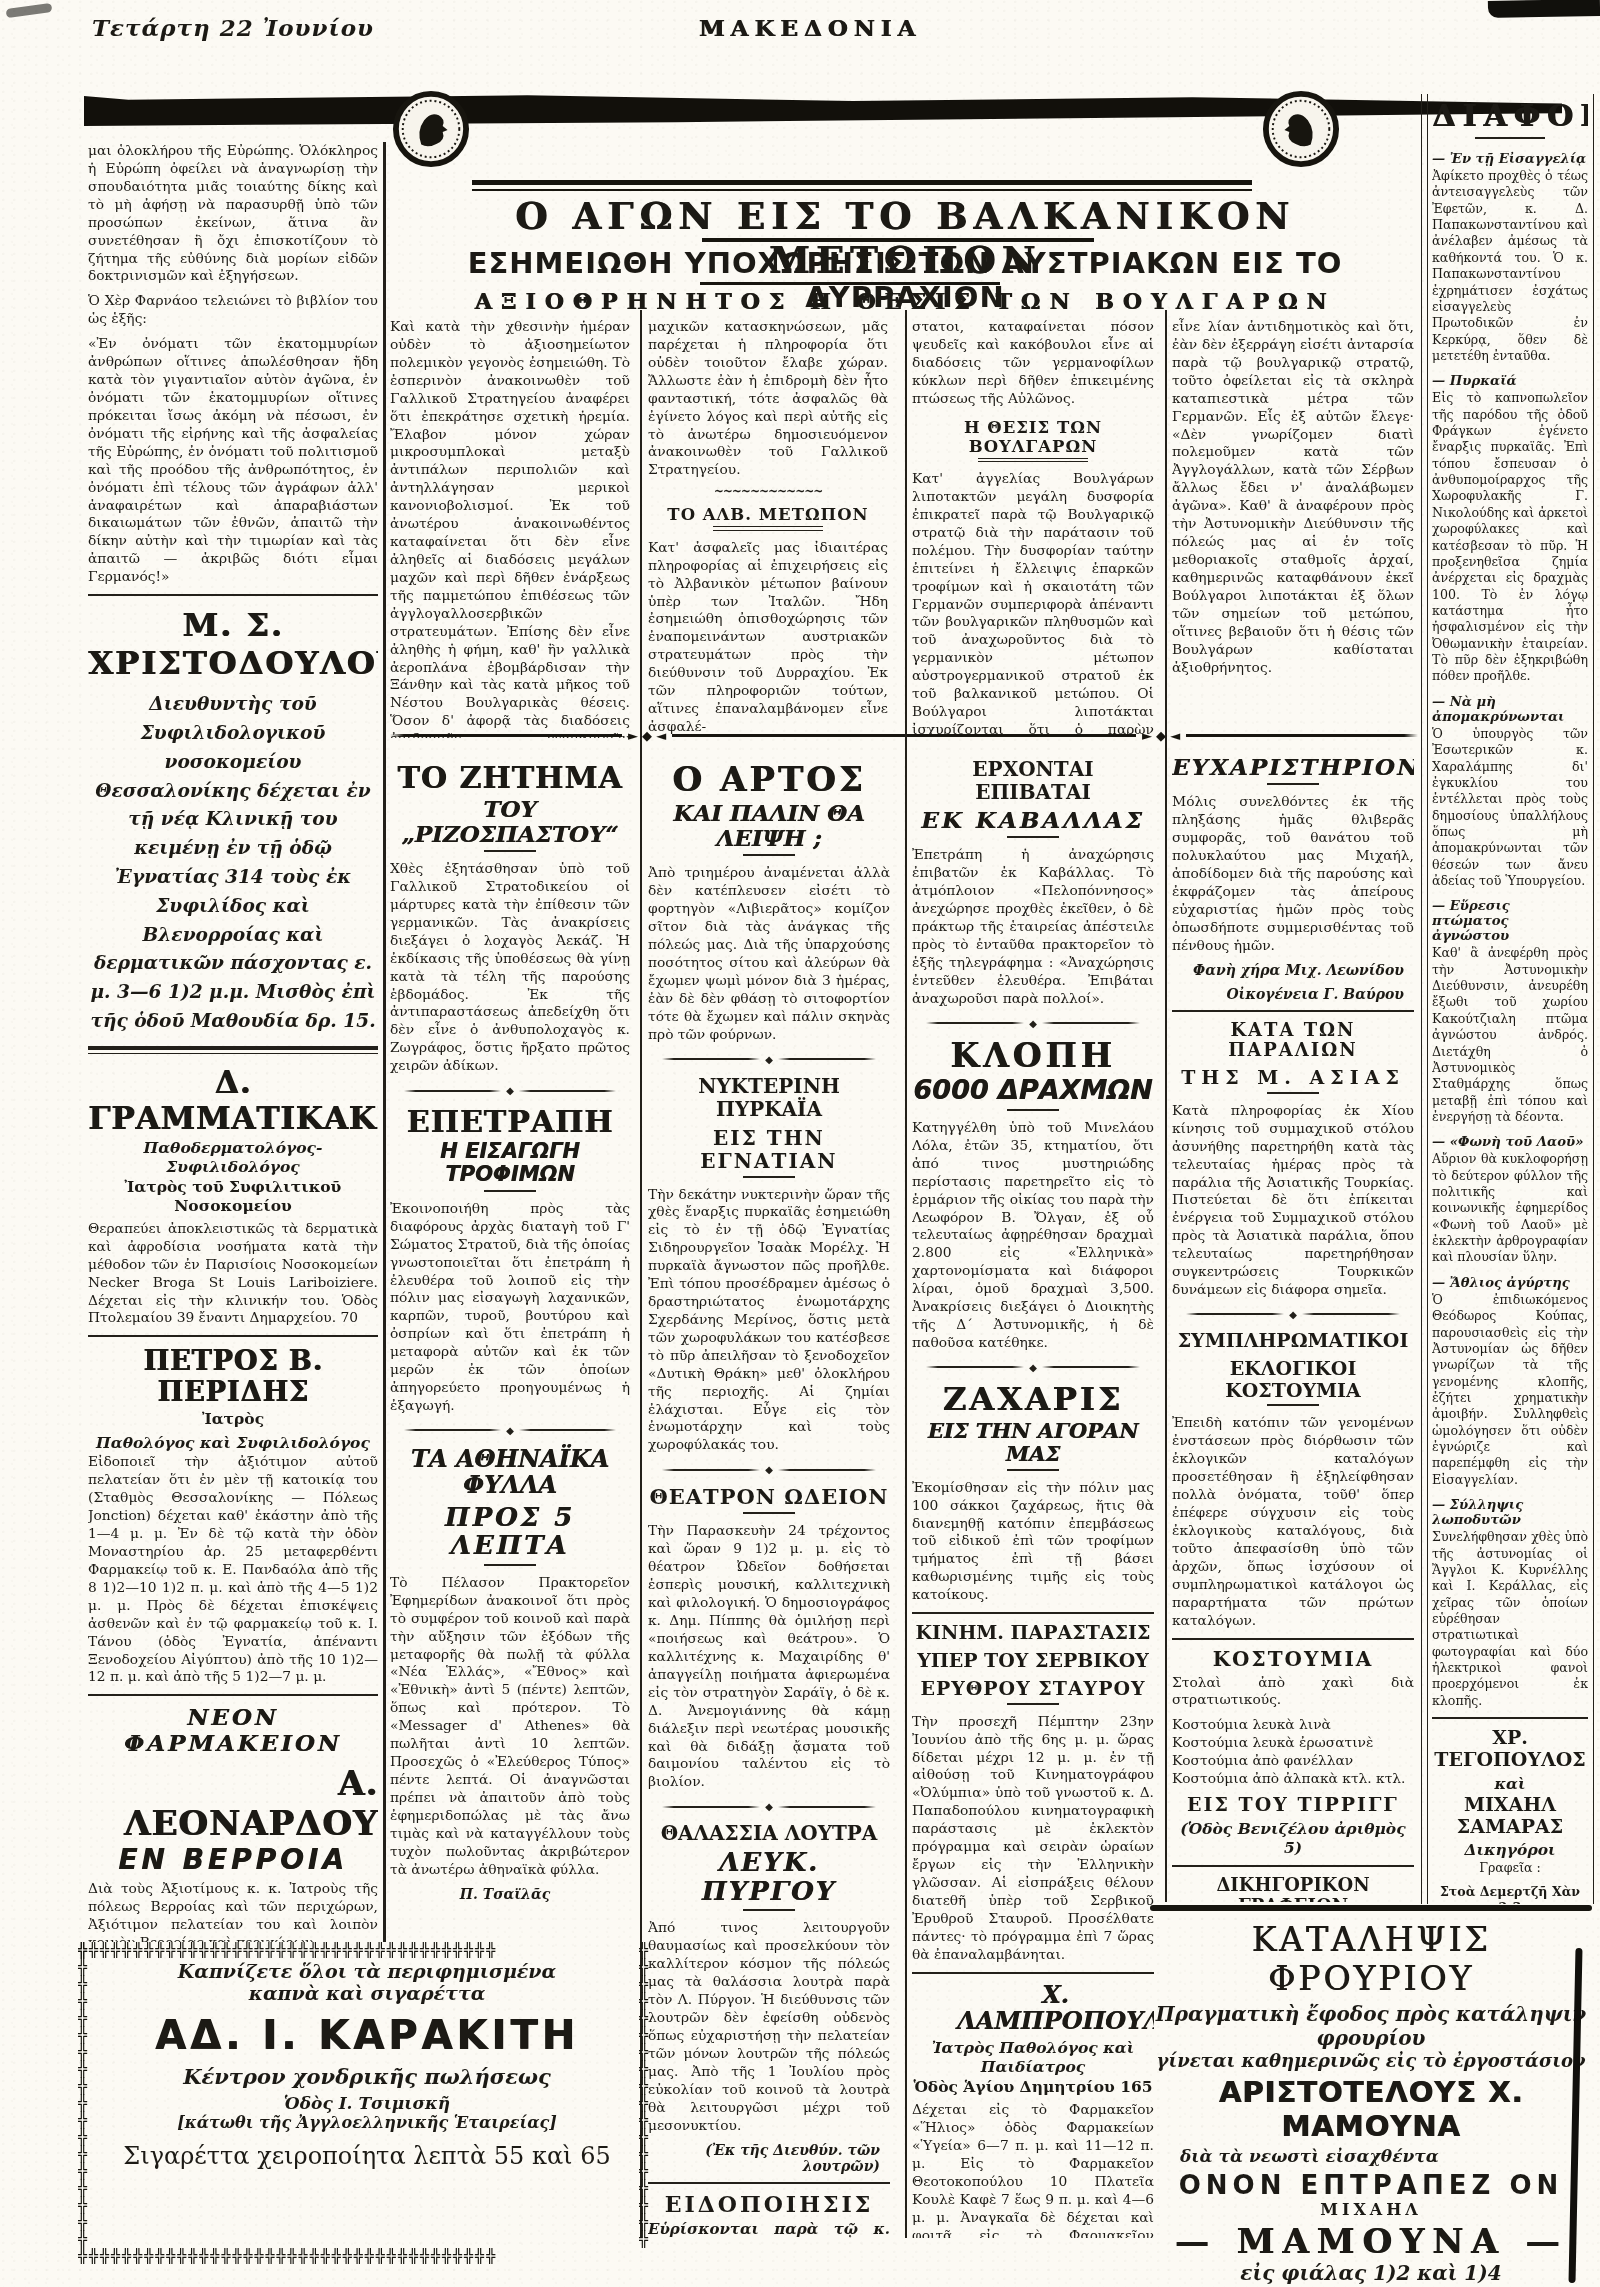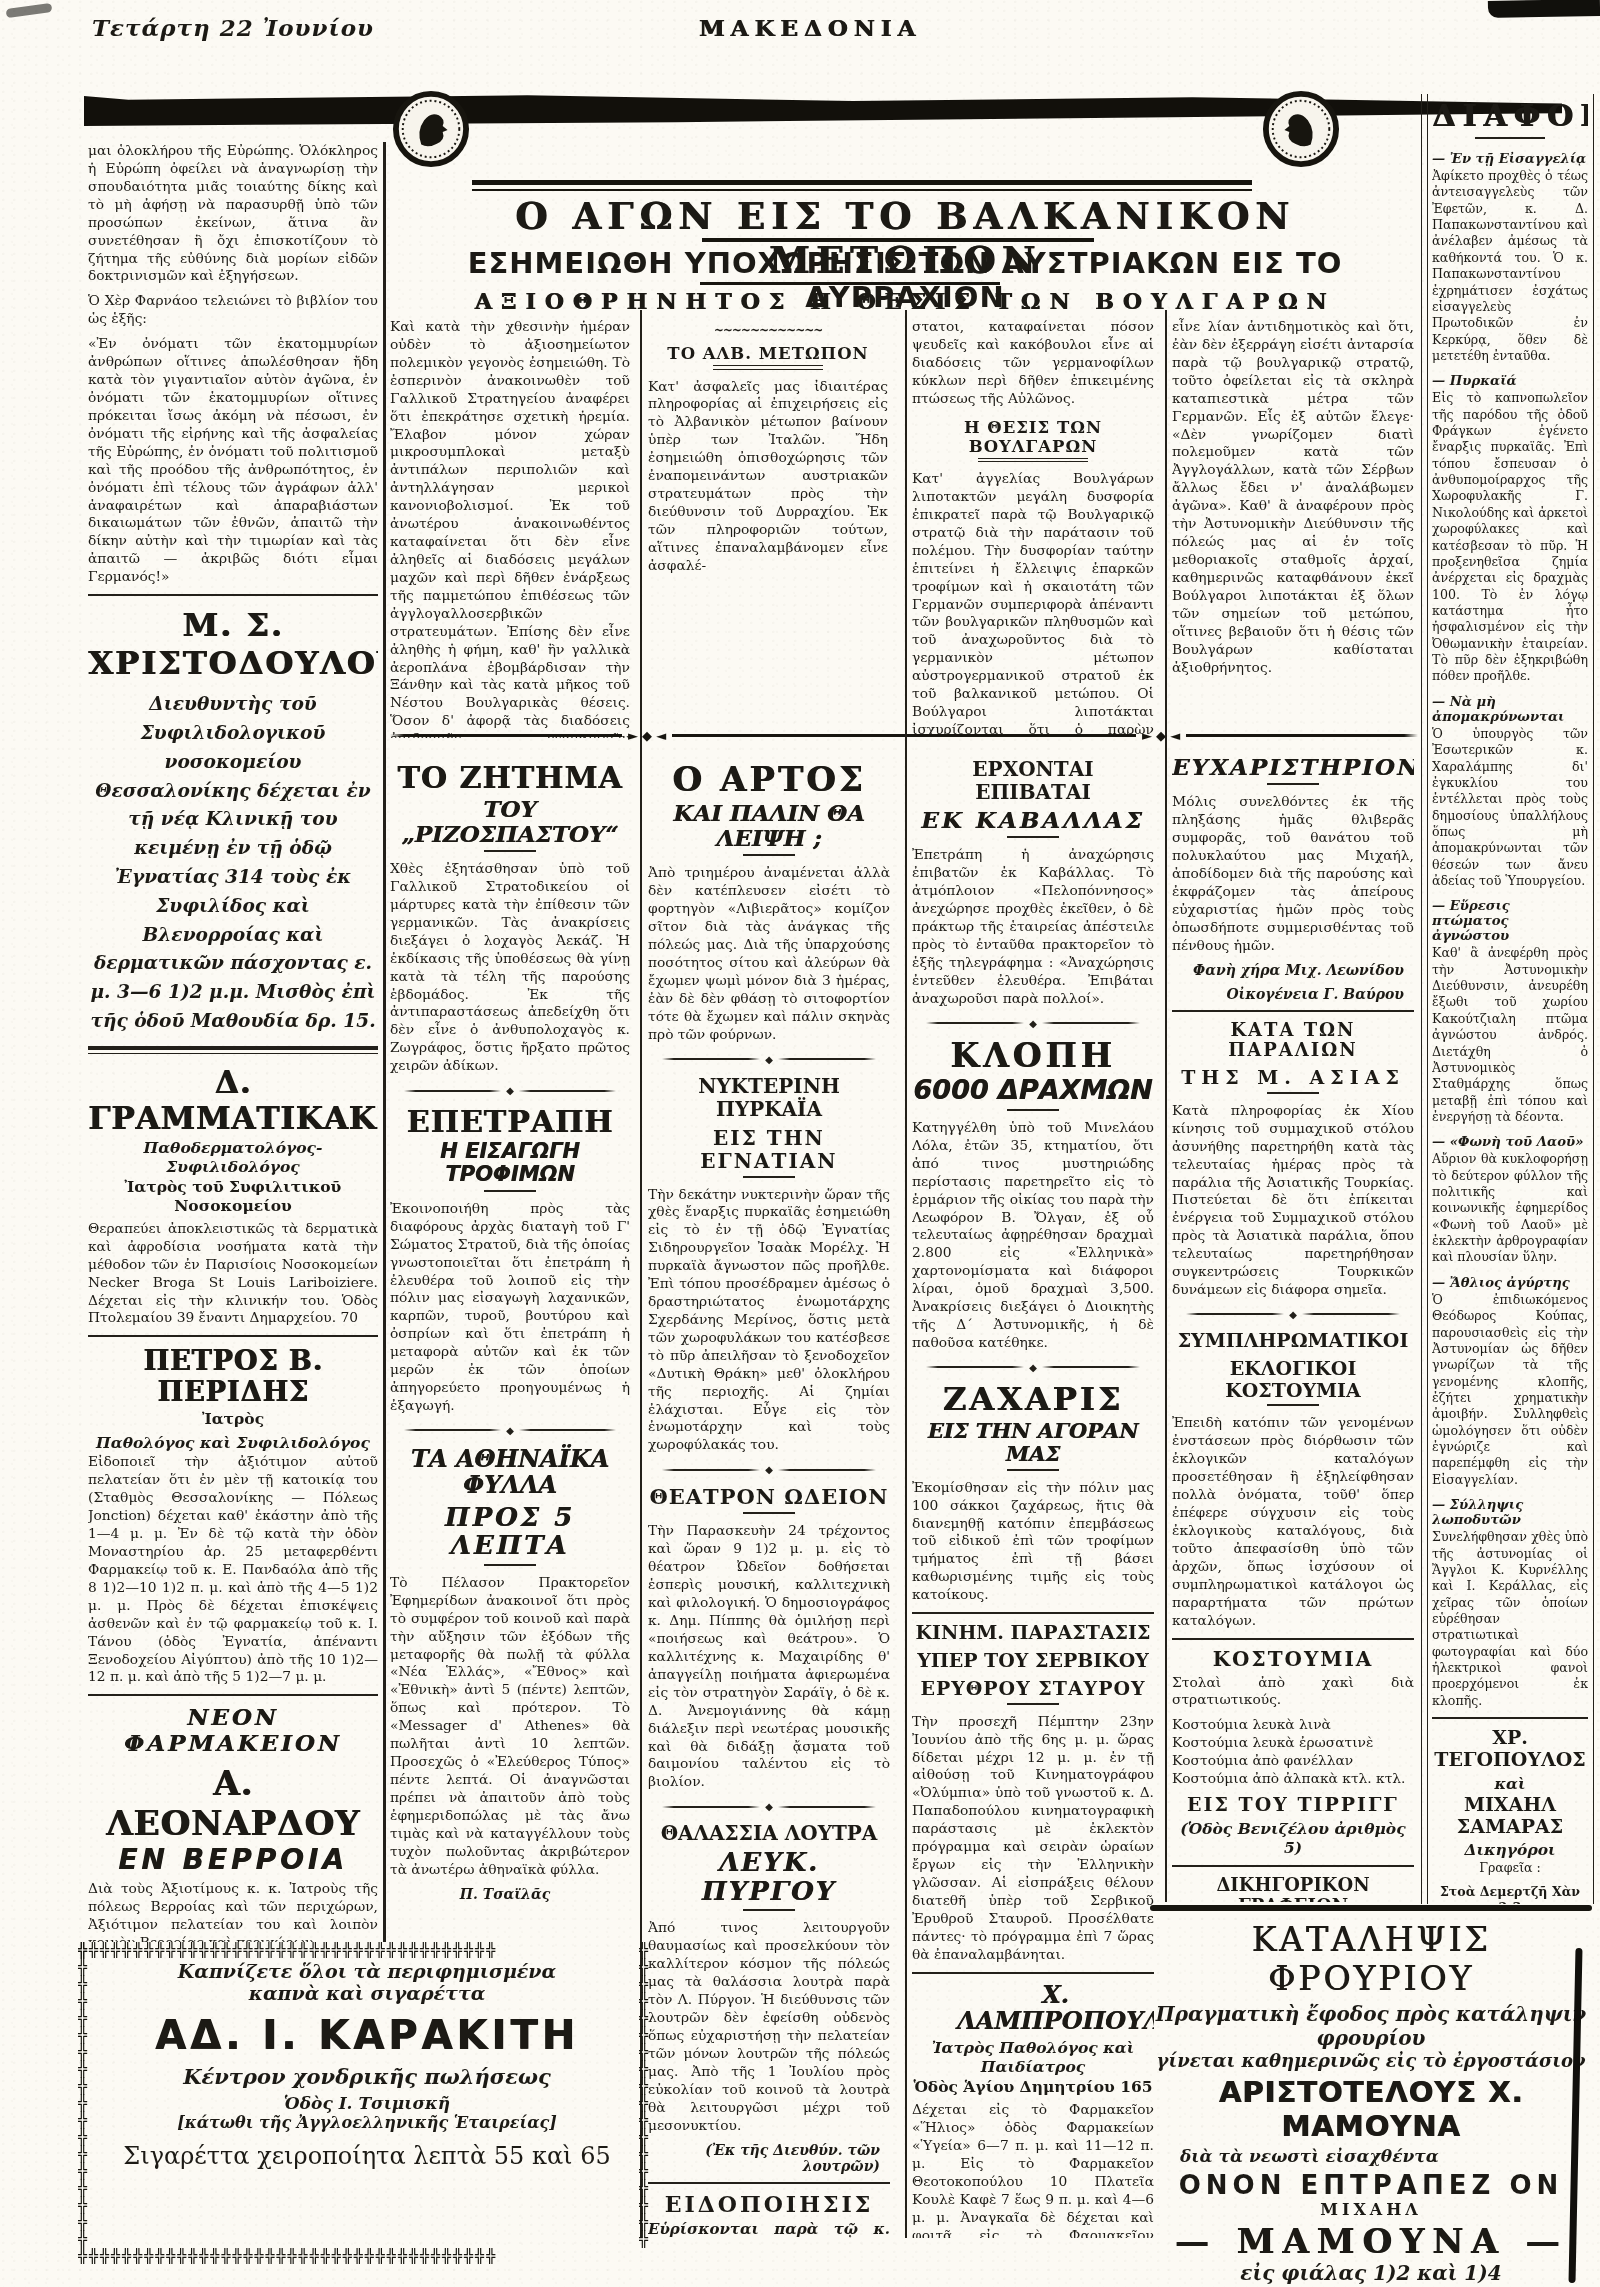--- a/index.html
+++ b/index.html
@@ -83,20 +83,21 @@
   <div class="abs ctr thick" style="left:390px;top:194px;width:1030px;font-size:37px;font-weight:bold;letter-spacing:6px;">Ο ΑΓΩΝ ΕΙΣ ΤΟ ΒΑΛΚΑΝΙΚΟΝ ΜΕΤΩΠΟΝ</div>
   <div class="abs" style="left:702px;top:238px;width:392px;height:3.5px;background:#17150f;"></div>
   <div class="abs ctr" style="left:390px;top:246px;width:1030px;font-size:29px;font-weight:bold;letter-spacing:1px;font-family:'DejaVu Sans','Liberation Sans',sans-serif;">ΕΣΗΜΕΙΩΘΗ ΥΠΟΧΩΡΗΣΙΣ ΤΩΝ ΑΥΣΤΡΙΑΚΩΝ ΕΙΣ ΤΟ ΔΥΡΡΑΧΙΟΝ</div>
   <div class="abs" style="left:700px;top:282px;width:300px;height:3px;background:#17150f;"></div>
   <div class="abs ctr thick" style="left:390px;top:288px;width:1030px;font-size:22px;font-weight:bold;letter-spacing:9px;">ΑΞΙΟΘΡΗΝΗΤΟΣ Η ΘΕΣΙΣ ΤΩΝ ΒΟΥΛΓΑΡΩΝ</div>
 
   <div class="col" style="left:390px;top:318px;width:240px;height:420px;">
     <p class="bt">Καὶ κατὰ τὴν χθεσινὴν ἡμέραν οὐδὲν τὸ ἀξιοσημείωτον πολεμικὸν γεγονὸς ἐσημειώθη. Τὸ ἑσπερινὸν ἀνακοινωθὲν τοῦ Γαλλικοῦ Στρατηγείου ἀναφέρει ὅτι ἐπεκράτησε σχετικὴ ἠρεμία. Ἔλαβον μόνον χώραν μικροσυμπλοκαὶ μεταξὺ ἀντιπάλων περιπολιῶν καὶ ἀντηλλάγησαν μερικοὶ κανονιοβολισμοί. Ἐκ τοῦ ἀνωτέρου ἀνακοινωθέντος καταφαίνεται ὅτι δὲν εἶνε ἀληθεῖς αἱ διαδόσεις μεγάλων μαχῶν καὶ περὶ δῆθεν ἐνάρξεως τῆς παμμετώπου ἐπιθέσεως τῶν ἀγγλογαλλοσερβικῶν στρατευμάτων. Ἐπίσης δὲν εἶνε ἀληθὴς ἡ φήμη, καθ' ἣν γαλλικὰ ἀεροπλάνα ἐβομβάρδισαν τὴν Ξάνθην καὶ τὰς κατὰ μῆκος τοῦ Νέστου Βουλγαρικὰς θέσεις. Ὅσον δ' ἀφορᾷ τὰς διαδόσεις ἐπιδρομῆς γερμανικῶν ἀεροπλάνων καὶ βομβαρδισμοῦ τῶν παρὰ τὸ Καψὶν συμ-</p>
   </div>
   <div class="col" style="left:648px;top:318px;width:240px;height:420px;">
+    <p class="bt">μαχικῶν κατασκηνώσεων, μᾶς παρέχεται ἡ πληροφορία ὅτι οὐδὲν τοιοῦτον ἔλαβε χώραν. Ἄλλωστε ἐὰν ἡ ἐπιδρομὴ δὲν ἦτο φανταστική, τότε ἀσφαλῶς θὰ ἐγίνετο λόγος καὶ περὶ αὐτῆς εἰς τὸ ἀνωτέρω δημοσιευόμενον ἀνακοινωθὲν τοῦ Γαλλικοῦ Στρατηγείου.</p>
     <div class="squig">~~~~~~~~~~~~</div>
     <div class="subhead">ΤΟ ΑΛΒ. ΜΕΤΩΠΟΝ</div>
     <div class="subrule"></div>
     <p class="bt">Κατ' ἀσφαλεῖς μας ἰδιαιτέρας πληροφορίας αἱ ἐπιχειρήσεις εἰς τὸ Ἀλβανικὸν μέτωπον βαίνουν ὑπὲρ των Ἰταλῶν. Ἤδη ἐσημειώθη ὀπισθοχώρησις τῶν ἐναπομεινάντων αυστριακῶν στρατευμάτων πρὸς τὴν διεύθυνσιν τοῦ Δυρραχίου. Ἐκ τῶν πληροφοριῶν τούτων, αἵτινες ἐπαναλαμβάνομεν εἶνε ἀσφαλέ-</p>
   </div>
   <div class="col" style="left:912px;top:318px;width:242px;height:420px;">
     <p class="bt">στατοι, καταφαίνεται πόσον ψευδεῖς καὶ κακόβουλοι εἶνε αἱ διαδόσεις τῶν γερμανοφίλων κύκλων περὶ δῆθεν ἐπικειμένης πτώσεως τῆς Αὐλῶνος.</p>
     <div class="subhead">Η ΘΕΣΙΣ ΤΩΝ ΒΟΥΛΓΑΡΩΝ</div>
     <div class="subrule"></div>
     <p class="bt">Κατ' ἀγγελίας Βουλγάρων λιποτακτῶν μεγάλη δυσφορία ἐπικρατεῖ παρὰ τῷ Βουλγαρικῷ στρατῷ διὰ τὴν παράτασιν τοῦ πολέμου. Τὴν δυσφορίαν ταύτην ἐπιτείνει ἡ ἔλλειψις ἐπαρκῶν τροφίμων καὶ ἡ σκαιοτάτη τῶν Γερμανῶν συμπεριφορὰ ἀπέναντι τῶν βουλγαρικῶν πληθυσμῶν καὶ τοῦ ἀναχωροῦντος διὰ τὸ γερμανικὸν μέτωπον αὐστρογερμανικοῦ στρατοῦ ἐκ τοῦ βαλκανικοῦ μετώπου. Οἱ Βούλγαροι λιποτάκται ἰσχυρίζονται ὅτι ὁ παρὼν πόλεμος, ὅπως καὶ ὁ Ἑλληνοβουλγαρικὸς τοιοῦτος,</p>
@@ -132,21 +133,21 @@
     <hr class="hr1">
     <div>
       <div class="ad-name">ΠΕΤΡΟΣ Β. ΠΕΡΙΔΗΣ</div>
       <div class="ad-sub">Ἰατρὸς</div>
       <div class="ad-sub-i">Παθολόγος καὶ Συφιλιδολόγος</div>
       <p class="bt">Εἰδοποιεῖ τὴν ἀξιότιμον αὐτοῦ πελατείαν ὅτι ἐν μὲν τῇ κατοικίᾳ του (Σταθμὸς Θεσσαλονίκης — Πόλεως Jonction) δέχεται καθ' ἑκάστην ἀπὸ τῆς 1—4 μ. μ. Ἐν δὲ τῷ κατὰ τὴν ὁδὸν Μοναστηρίου ἀρ. 25 μεταφερθέντι Φαρμακείῳ τοῦ κ. Ε. Πανδαόλα ἀπὸ τῆς 8 1)2—10 1)2 π. μ. καὶ ἀπὸ τῆς 4—5 1)2 μ. μ. Πρὸς δὲ δέχεται ἐπισκέψεις ἀσθενῶν καὶ ἐν τῷ φαρμακείῳ τοῦ κ. Ι. Τάνου (ὁδὸς Ἐγνατία, ἀπέναντι Ξενοδοχείου Αἰγύπτου) ἀπὸ τῆς 10 1)2—12 π. μ. καὶ ἀπὸ τῆς 5 1)2—7 μ. μ.</p>
     </div>
     <hr class="hr1">
     <div>
       <div class="t-lg" style="letter-spacing:3px;">ΝΕΟΝ ΦΑΡΜΑΚΕΙΟΝ</div>
-      <div class="ad-name" style="font-size:34px;">Α. ΛΕΟΝΑΡΔΟΥ</div>
+      <div class="ad-name" style="font-size:34px;text-align:right;">Α. ΛΕΟΝΑΡΔΟΥ</div>
       <div class="t-lg" style="font-size:28px;letter-spacing:4px;font-family:'DejaVu Sans','Liberation Sans',sans-serif;">ΕΝ ΒΕΡΡΟΙΑ</div>
       <p class="bt">Διὰ τοὺς Ἀξιοτίμους κ. κ. Ἰατροὺς τῆς πόλεως Βερροίας καὶ τῶν περιχώρων, Ἀξιότιμον πελατείαν του καὶ λοιπὸν κοινὸν Βερροίας καὶ περιχώρων.</p>
       <p class="bt">Ἐπανελθὼν μὲ κανονικὴν ἄδειαν ἐκ τῆς 8ης Μεραρχίας ἔνθα ὑπηρετεῖ ὡς ἔφεδρος ἀνθυποφαρμακοποιὸς ὁ Διευθυντὴς τοῦ ἐν Βερροίᾳ Νέου Φαρμακείου κ. Α. Λεονάρδος παρέλαβε ἁπάσας τὰς πρὸ 2 μηνῶν δοθείσας παραγγελίας του καὶ ἐπλούτισε τὸ Φαρμακεῖον του παρὰ τὰς δυσμενεῖς περιστάσεις μὲ ὅλα τὰ Φαρμακευτικὰ εἴδη ὡς καὶ specialités.</p>
 
     </div>
 
   </div>
 
   <div class="col" style="left:390px;top:752px;width:240px;height:1152px;">
     <article>

